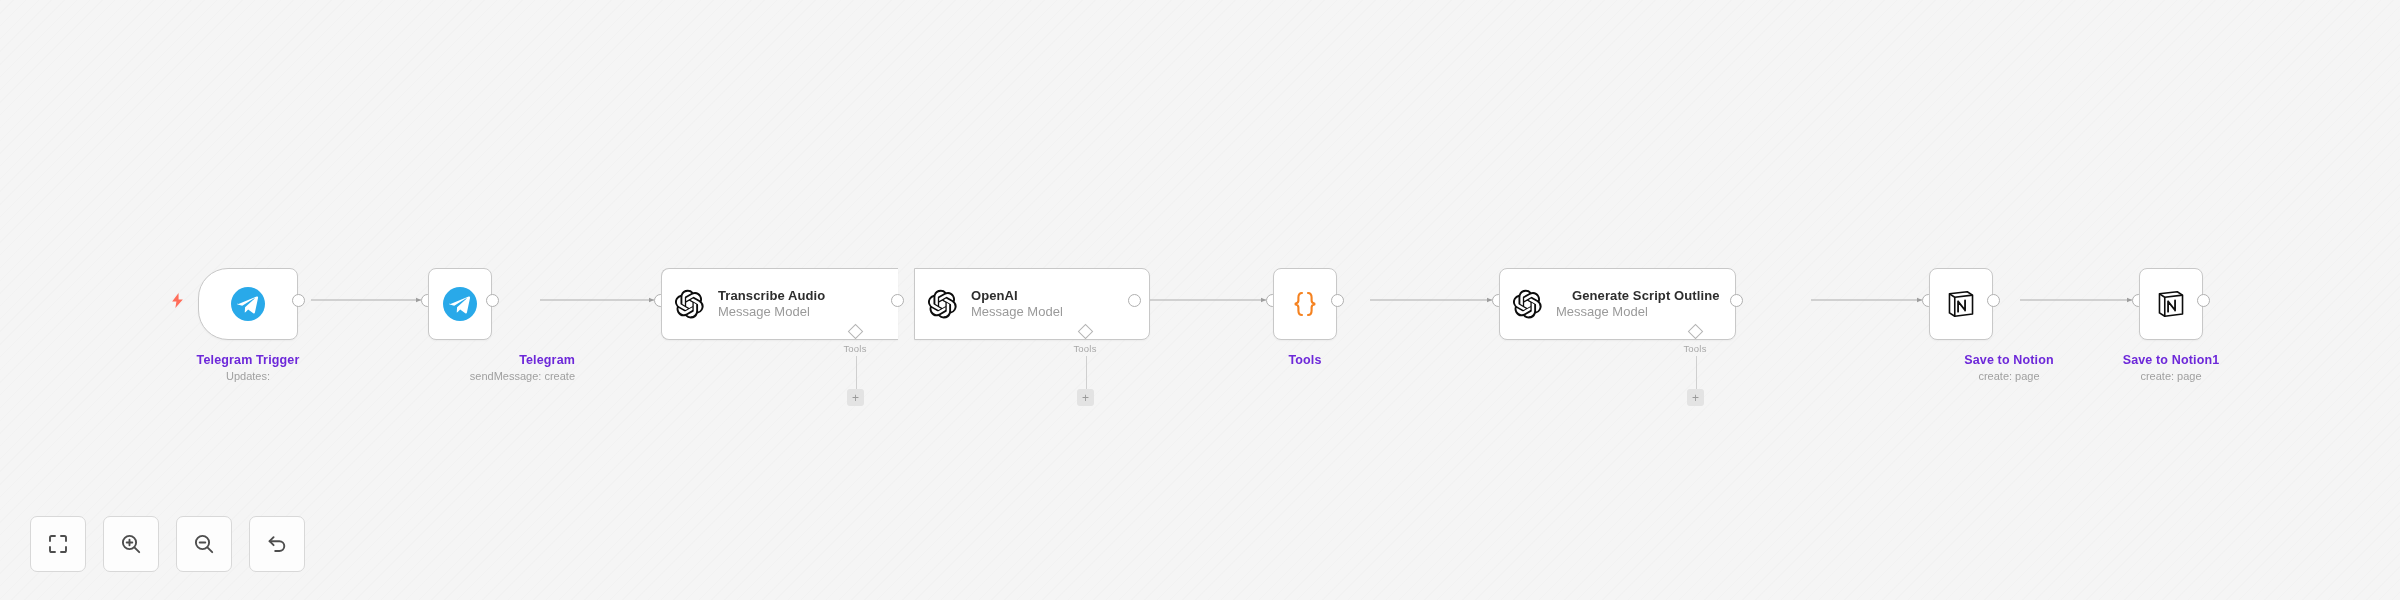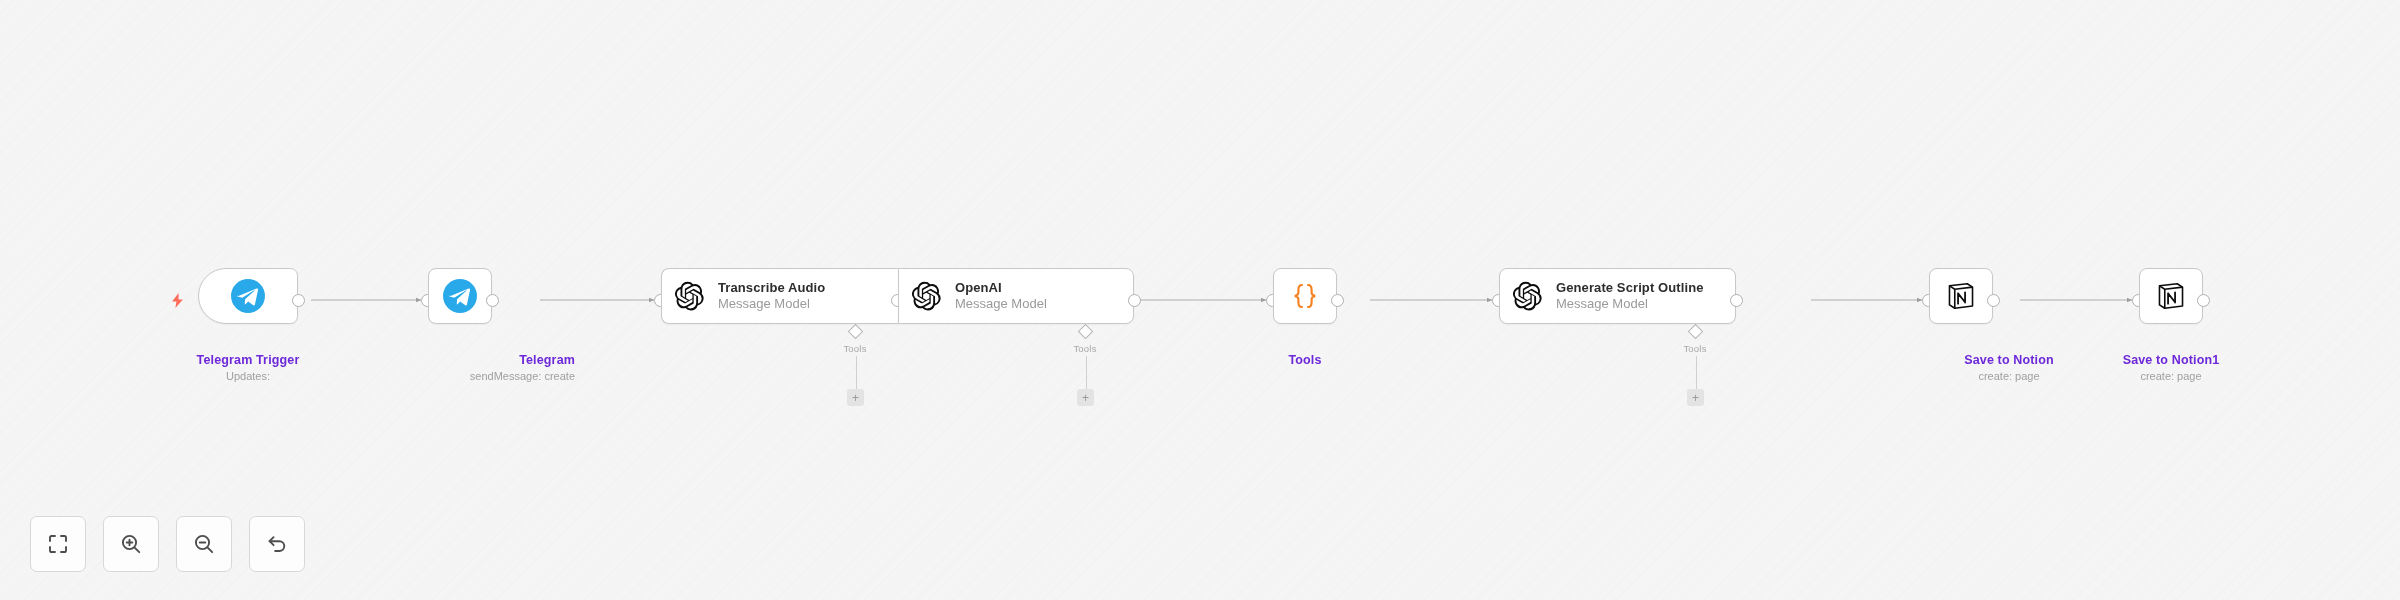--- a/index.html
+++ b/index.html
@@ -21,35 +21,35 @@
 
   
   #edges { position: absolute; inset: 0; pointer-events: none; }
 
   
   .node {
     position: absolute;
     background: #ffffff;
     border: 1px solid #c8c8c8;
     border-radius: 8px;
-    height: 56px;
+    height: 72px;
     display: flex;
     align-items: center;
     box-shadow: 0 1px 2px rgba(0,0,0,0.04);
   }
   .node.trigger {
     border-radius: 30px 8px 8px 30px;
     justify-content: center;
   }
   .node.square { width: 64px; justify-content: center; }
 
   
   .node.wide { padding: 0 14px 0 12px; gap: 11px; }
   .node.wide.merged-left { border-radius: 8px 0 0 8px; border-right: none; }
-  .node.wide.merged-right { border-radius: 0 8px 8px 0; }
+  .node.wide.merged-right { border-radius: 0 8px 8px 0; margin-left: 16px; }
 
   .node-icon { flex: 0 0 auto; display: flex; align-items: center; justify-content: center; }
   .node-text { display: flex; flex-direction: column; gap: 1px; min-width: 0; }
   .node-title {
     font-size: 13px; font-weight: 600; color: #2d2d2d; line-height: 1.18;
     letter-spacing: 0.1px;
   }
   .node-sub { font-size: 13px; color: #9a9a9a; line-height: 1.2; }
 
   
@@ -254,21 +254,21 @@
   </div>
 
   <div class="dot" style="left:1492px; top:293.5px;"></div>
   <div class="node wide" style="left:1499px; top:268px; width:237px;">
     <span class="node-icon">
       <svg width="33" height="33" viewBox="0 0 40 40">
         <path fill="#0d0d0d" d="M33.5 16.4a8.7 8.7 0 0 0-.75-7.15 8.8 8.8 0 0 0-9.48-4.22A8.72 8.72 0 0 0 16.7 2.1a8.8 8.8 0 0 0-8.39 6.08 8.72 8.72 0 0 0-5.83 4.23 8.8 8.8 0 0 0 1.08 10.3 8.7 8.7 0 0 0 .75 7.16 8.8 8.8 0 0 0 9.48 4.22 8.71 8.71 0 0 0 6.57 2.93 8.8 8.8 0 0 0 8.39-6.09 8.72 8.72 0 0 0 5.83-4.23 8.8 8.8 0 0 0-1.08-10.3zM20.36 34.4a6.53 6.53 0 0 1-4.19-1.52l.21-.12 6.96-4.02a1.13 1.13 0 0 0 .57-.99V17.93l2.94 1.7c.03.02.05.05.06.08v8.13a6.56 6.56 0 0 1-6.55 6.55zM6.28 28.39a6.52 6.52 0 0 1-.78-4.38l.21.12 6.96 4.02c.35.2.78.2 1.13 0l8.5-4.9v3.4a.1.1 0 0 1-.04.09l-7.04 4.06a6.56 6.56 0 0 1-8.94-2.4zM4.45 13.73a6.52 6.52 0 0 1 3.41-2.87v8.27c0 .4.22.78.57.99l8.46 4.88-2.94 1.7a.11.11 0 0 1-.1 0l-7.04-4.06a6.56 6.56 0 0 1-2.4-8.95zm24.16 5.62l-8.5-4.9 2.94-1.7a.11.11 0 0 1 .1 0l7.04 4.06a6.55 6.55 0 0 1-1.01 11.82v-8.28a1.13 1.13 0 0 0-.57-1zm2.93-4.4l-.21-.13-6.95-4.05a1.13 1.13 0 0 0-1.14 0l-8.5 4.9v-3.4a.1.1 0 0 1 .05-.09l7.03-4.06a6.55 6.55 0 0 1 9.72 6.78zM13.15 21.1l-2.95-1.7a.11.11 0 0 1-.05-.08v-8.13a6.55 6.55 0 0 1 10.74-5.03l-.21.12-6.96 4.02a1.13 1.13 0 0 0-.57.99l-.01 9.81zm1.6-3.45l3.79-2.19 3.79 2.19v4.37l-3.79 2.18-3.79-2.18v-4.37z"></path>
       </svg>
     </span>
     <span class="node-text">
-      <span class="node-title" style="max-width:150px;">Generate Script Outline</span>
+      <span class="node-title" style="max-width:150px;margin-left:16px;">Generate Script Outline</span>
       <span class="node-sub">Message Model</span>
     </span>
   </div>
   <div class="dot" style="left:1730px; top:293.5px;"></div>
 
   <div class="tools-diamond" style="left:1690px; top:326px;"></div>
   <div class="tools-label" style="left:1665px; top:343px;">Tools</div>
   <div class="tools-stem" style="left:1695.5px; top:356px; height:33px;"></div>
   <div class="tools-plus" style="left:1687px; top:389px;">+</div>
 

